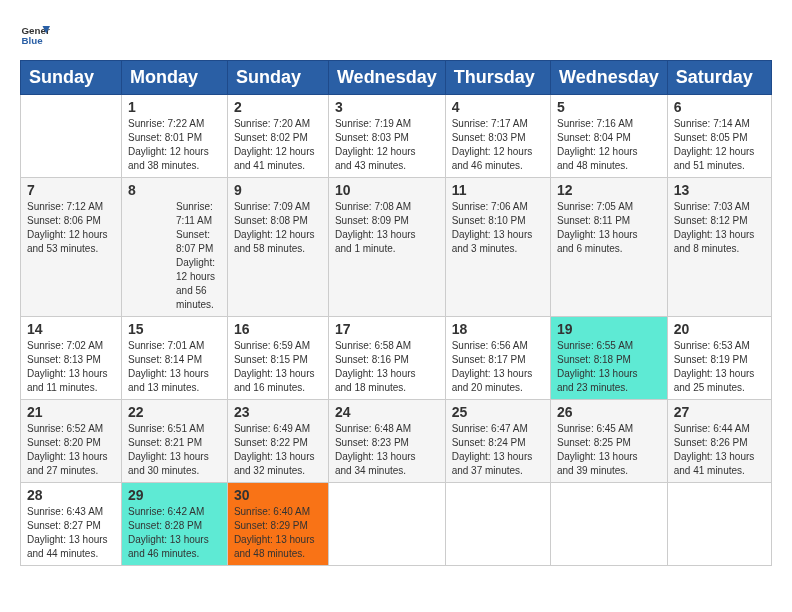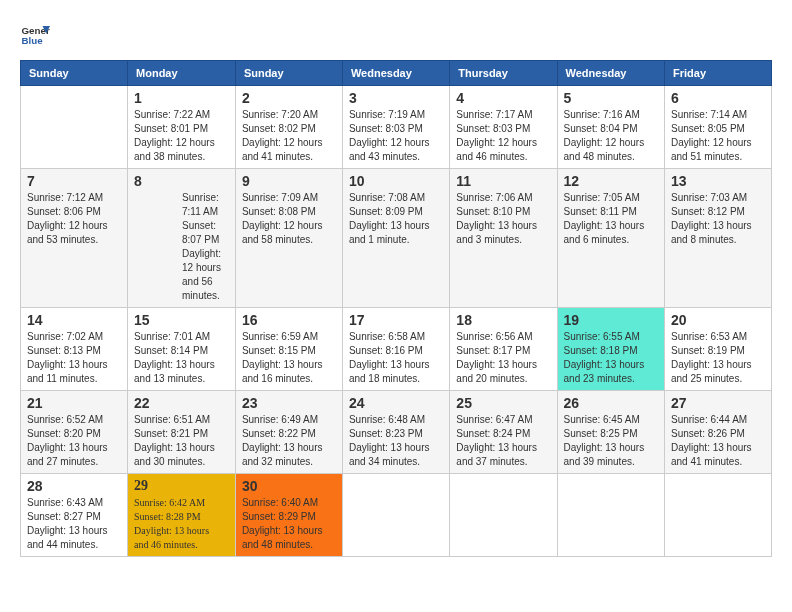--- a/index.html
+++ b/index.html
@@ -41,21 +41,21 @@
     .calendar {
       width: 100%;
       border-collapse: collapse;
       border: 1px solid #ccc;
     }
     .calendar th {
       background-color: #2a5fa5;
       color: #fff;
       text-align: left;
       padding: 6px 8px;
-      font-size: 11px;
+      font-size: 18px;
       border: 1px solid #1e4a8a;
     }
     .calendar td {
       border: 1px solid #ccc;
       vertical-align: top;
       padding: 4px 6px;
       width: 108px;
       min-height: 80px;
     }
     .day-number {
@@ -101,21 +101,21 @@
 
 <table class="calendar">
   <thead>
     <tr>
     <th>Sunday</th>
         <th>Monday</th>
         <th>Sunday</th>
         <th>Wednesday</th>
         <th>Thursday</th>
         <th>Wednesday</th>
-        <th>Friday</th>
+        <th>Saturday</th>
       </tr>
   </thead>
   <tbody id="calendar-body">
   <tr>
         <td class="empty-cell"></td>
         <td style="background-color: rgb(255, 255, 255);">
           <div class="day-number">1</div>
           <div class="day-info" style="white-space: pre-line;">Sunrise: 7:22 AM
 Sunset: 8:01 PM
 Daylight: 12 hours
@@ -311,21 +311,21 @@
         </td>
       </tr>
       <tr>
         <td style="background-color: rgb(255, 255, 255);">
           <div class="day-number">28</div>
           <div class="day-info" style="white-space: pre-line;">Sunrise: 6:43 AM
 Sunset: 8:27 PM
 Daylight: 13 hours
 and 44 minutes.</div>
         </td>
-        <td style="background-color: #eab308; font-family: Liberation Serif, serif;">
+        <td style="background-color: #5eead4;">
           <div class="day-number">29</div>
           <div class="day-info" style="white-space: pre-line;">Sunrise: 6:42 AM
 Sunset: 8:28 PM
 Daylight: 13 hours
 and 46 minutes.</div>
         </td>
         <td style="background-color: #f97316;">
           <div class="day-number">30</div>
           <div class="day-info" style="white-space: pre-line;">Sunrise: 6:40 AM
 Sunset: 8:29 PM

